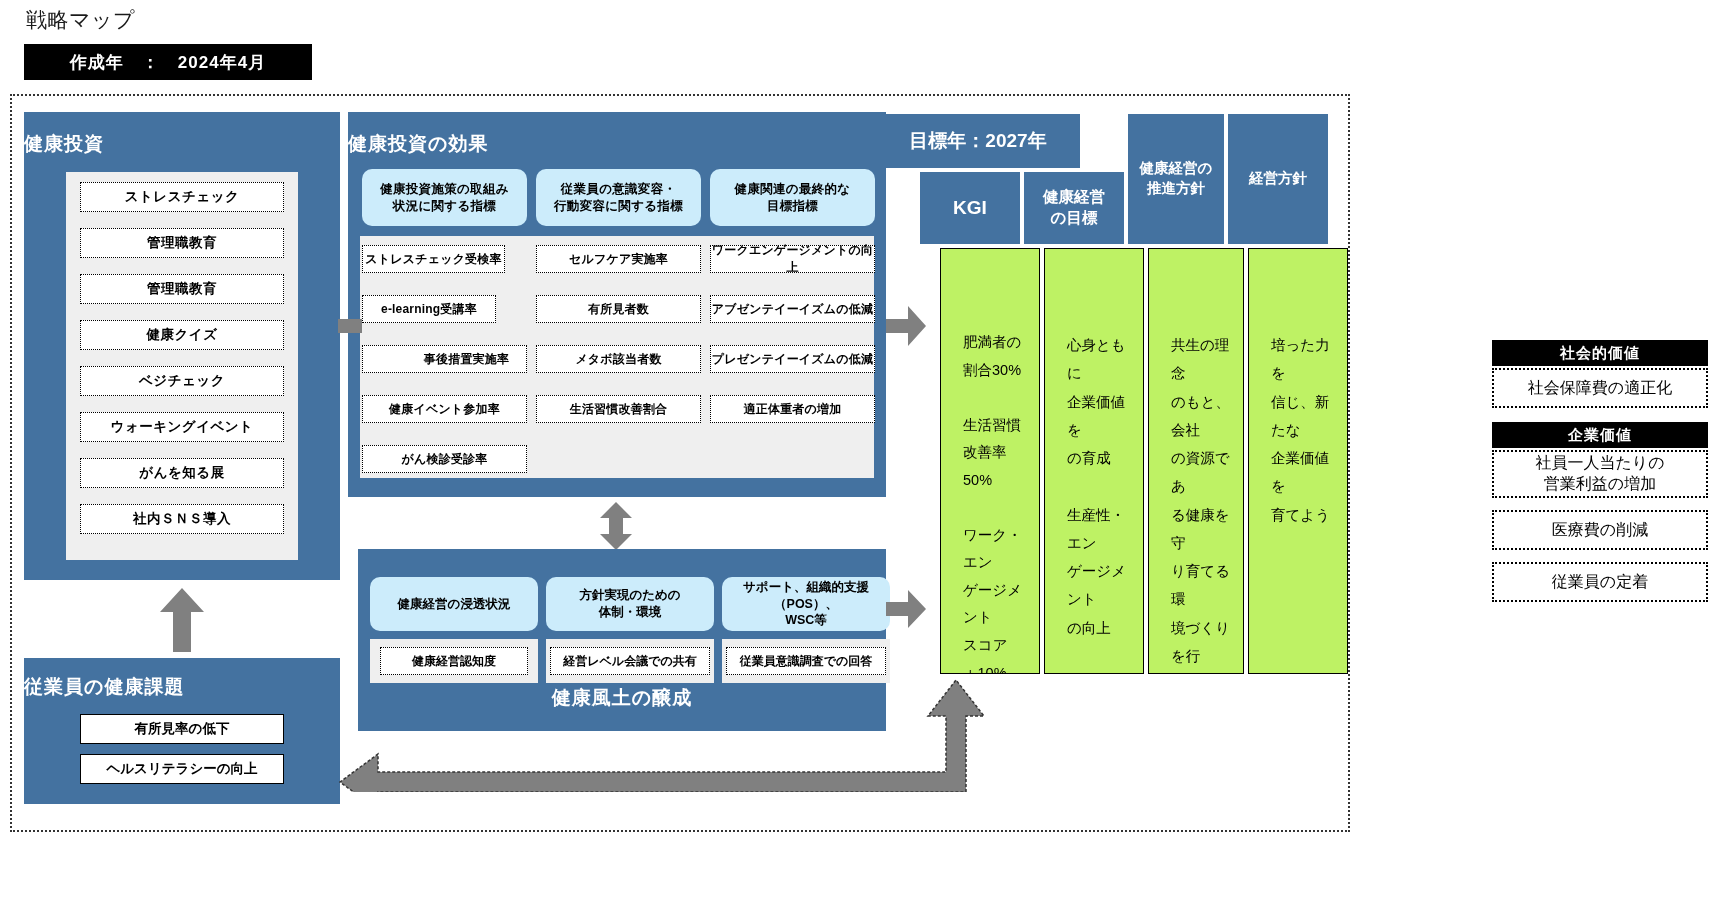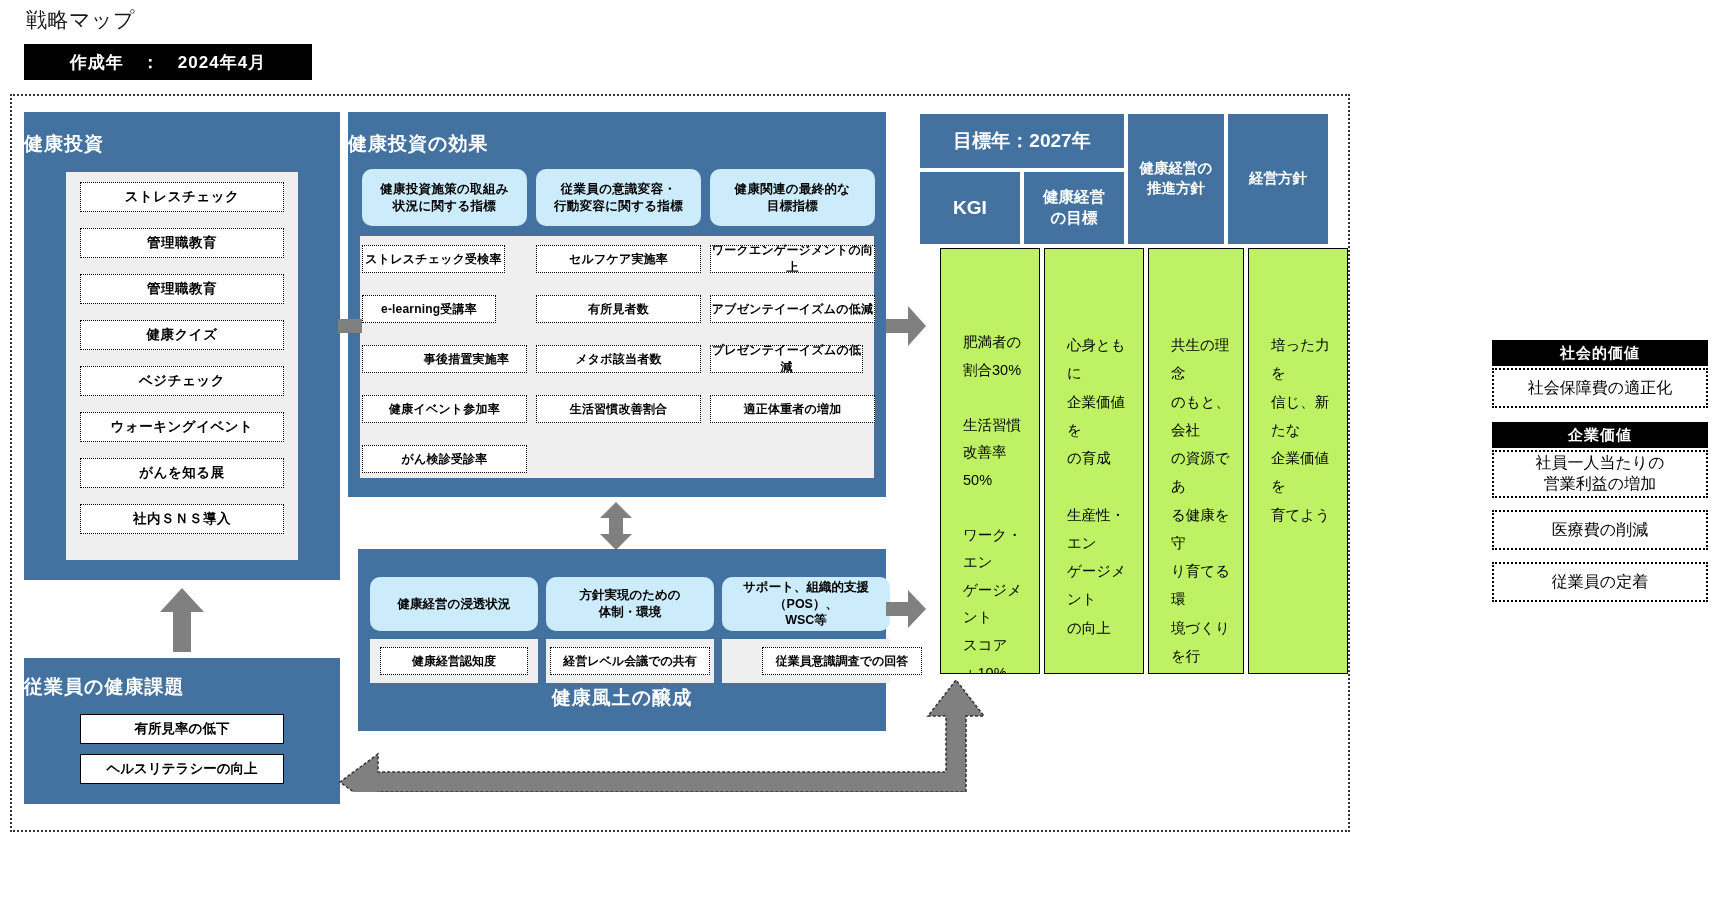--- a/index.html
+++ b/index.html
@@ -324,21 +324,21 @@
     <div class="kpi-box" style="left:14px; width:165px; top:283px;">健康イベント参加率</div>
     <div class="kpi-box" style="left:14px; width:165px; top:333px;">がん検診受診率</div>
 
     <div class="kpi-box" style="left:188px; width:165px; top:133px;">セルフケア実施率</div>
     <div class="kpi-box" style="left:188px; width:165px; top:183px;">有所見者数</div>
     <div class="kpi-box" style="left:188px; width:165px; top:233px;">メタボ該当者数</div>
     <div class="kpi-box" style="left:188px; width:165px; top:283px;">生活習慣改善割合</div>
 
     <div class="kpi-box" style="left:362px; width:165px; top:133px;">ワークエンゲージメントの向上</div>
     <div class="kpi-box" style="left:362px; width:165px; top:183px;">アブゼンテイーイズムの低減</div>
-    <div class="kpi-box" style="left:362px; width:153px; top:233px;">プレゼンテイーイズムの低減</div>
+    <div class="kpi-box" style="left:362px; width:165px; top:233px;">プレゼンテイーイズムの低減</div>
     <div class="kpi-box" style="left:362px; width:165px; top:283px;">適正体重者の増加</div>
   </div>
 
   <div class="arrow" style="left:338px; top:313px;">
     <svg width="24" height="26" viewBox="0 0 24 26">
       <rect x="0" y="6" width="24" height="14" fill="#808080"></rect>
     </svg>
   </div>
 
   <div class="arrow" style="left:886px; top:306px;">
@@ -359,38 +359,38 @@
 体制・環境</div>
     <div class="culture-chip" style="left: 364px; width: 168px; white-space: pre-line;">サポート、組織的支援（POS）、
 WSC等</div>
 
     <div class="culture-cell" style="left:12px; width:168px;"></div>
     <div class="culture-cell" style="left:188px; width:168px;"></div>
     <div class="culture-cell" style="left:364px; width:168px;"></div>
 
     <div class="culture-kpi" style="left:22px; width:148px;">健康経営認知度</div>
     <div class="culture-kpi" style="left:192px; width:160px;">経営レベル会議での共有</div>
-    <div class="culture-kpi" style="left:368px; width:160px;margin-left:36px;">従業員意識調査での回答</div>
+    <div class="culture-kpi" style="left:368px; width:160px;">従業員意識調査での回答</div>
 
     <div class="culture-title">健康風土の醸成</div>
   </div>
 
   <div class="arrow" style="left:886px; top:590px;">
     <svg width="40" height="38" viewBox="0 0 40 38">
       <polygon points="0,12 22,12 22,0 40,19 22,38 22,26 0,26" fill="#808080"></polygon>
     </svg>
   </div>
 
   <div class="arrow" style="left:336px; top:676px;">
     <svg width="680" height="116" viewBox="0 0 680 116">
       <path d="M 630 116 L 630 40 L 648 40 L 620 4 L 592 40 L 610 40 L 610 96 L 42 96 L 42 78 L 4 106 L 42 134 L 42 116 Z" fill="#808080" stroke="#333333" stroke-width="1.5" stroke-dasharray="3,2"></path>
     </svg>
   </div>
 
-  <div class="tbl-head" style="left:920px; top:114px; width:204px; height:54px; font-size:19px;">目標年：2027年</div>
+  <div class="tbl-head" style="left:876px; top:114px; width:204px; height:54px; font-size:19px;">目標年：2027年</div>
 
   <div class="tbl-head" style="left:920px; top:172px; width:100px; height:72px; font-size:19px;">KGI</div>
   <div class="tbl-head" style="left:1024px; top:172px; width:100px; height:72px; font-size:15.5px; white-space:pre-line;">健康経営
 の目標</div>
   <div class="tbl-head" style="left:1128px; top:114px; width:96px; height:130px; font-size:14.5px; white-space:pre-line;">健康経営の
 推進方針</div>
   <div class="tbl-head" style="left:1228px; top:114px; width:100px; height:130px; font-size:14.5px; white-space:pre-line;">経営方針</div>
 
   <div class="tbl-body kgi" style="left:920px; top:248px; width:100px; height:426px;">肥満者の
 割合30%

